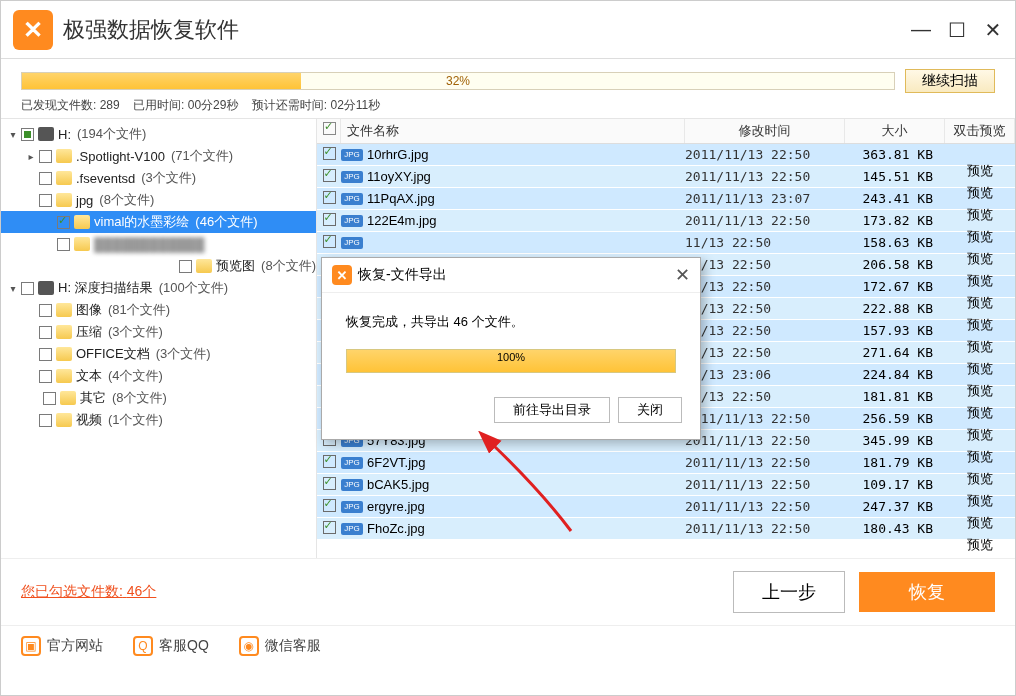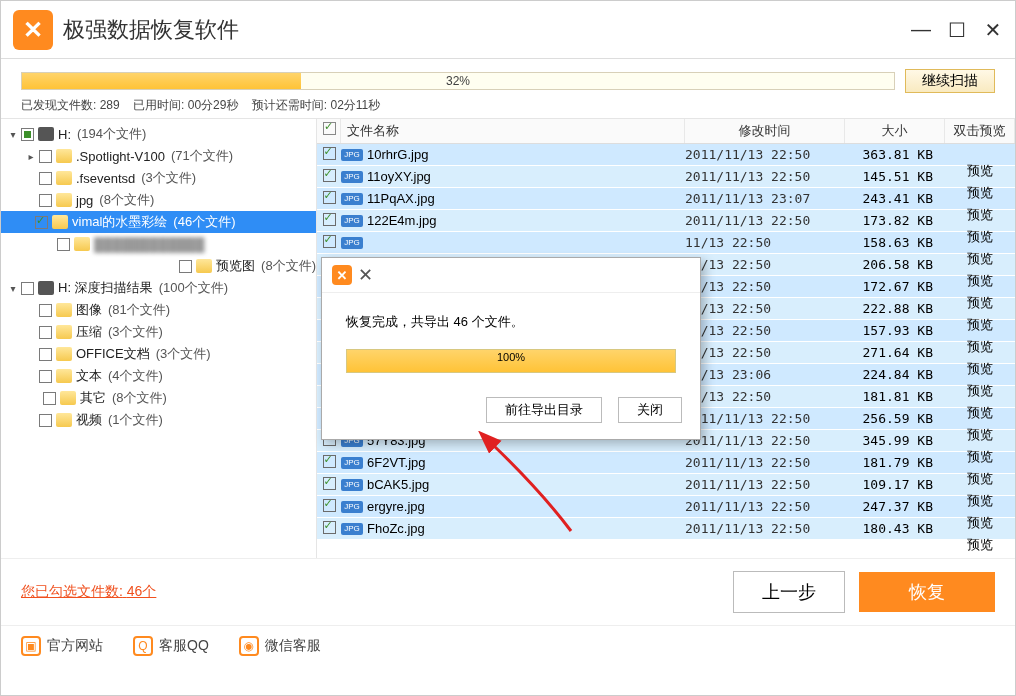--- a/index.html
+++ b/index.html
@@ -9,21 +9,21 @@
 .titlebar { height: 58px; display: flex; align-items: center; padding: 0 12px; border-bottom: 1px solid #ddd; }
 .logo-icon { width: 40px; height: 40px; background: #ff8a1f; border-radius: 6px; display: flex; align-items: center; justify-content: center; color: #fff; font-size: 24px; font-weight: bold; margin-right: 10px; }
 .app-title { font-size: 22px; color: #333; flex: 1; }
 .win-controls { display: flex; gap: 16px; font-size: 20px; color: #333; }
 .win-btn { cursor: pointer; width: 20px; text-align: center; }
 
 .progress-area { padding: 10px 20px 4px; }
 .progress-row { display: flex; align-items: center; gap: 10px; }
 .progress-bar-outer { flex: 1; height: 18px; border: 1px solid #d8d0b8; background: #fffef0; position: relative; }
 .progress-bar-fill { height: 100%; background: linear-gradient(to bottom,#ffd46a,#ffc337); }
-.progress-label { position: absolute; left: 0; right: 0; top: 0; text-align: center; font-size: 12px; line-height: 16px; color: #404040; }
+.progress-label { position: absolute; left: 0; right: 0; top: 0; text-align: center; font-size: 12px; line-height: 16px; color: #a16207; }
 .btn-yellow { border: 1px solid #e0ba5a; background: linear-gradient(to bottom,#fff8e6,#f9eac0); padding: 2px 16px; font-size: 14px; cursor: pointer; }
 .status-line { font-size: 12px; color: #444; margin-top: 4px; }
 
 .main-content { display: flex; height: 440px; border-top: 1px solid #e5e5e5; }
 
 .tree-panel { width: 316px; overflow-y: auto; border-right: 1px solid #e5e5e5; padding: 4px 0; }
 .tree-node { display: flex; align-items: center; font-size: 13px; height: 22px; padding-left: 6px; white-space: nowrap; }
 .tree-toggle { width: 12px; height: 12px; display: inline-flex; align-items: center; justify-content: center; font-size: 10px; color: #555; margin-right: 2px; }
 .tree-cb { width: 13px; height: 13px; border: 1px solid #7a7a7a; margin-right: 4px; display: inline-block; position: relative; }
 .tree-cb.checked::after { content: "✓"; color: #3c8f2a; font-size: 11px; position: absolute; top: -3px; left: 0; }
@@ -68,21 +68,21 @@
 
 .dialog { position: absolute; left: 320px; top: 256px; width: 380px; background: #fff; border: 1px solid #aaa; box-shadow: 4px 4px 10px rgba(0,0,0,0.25); z-index: 10; }
 .dialog-title { display: flex; align-items: center; padding: 6px 10px; border-bottom: 1px solid #eee; }
 .dialog-title .logo-icon.small { width: 20px; height: 20px; font-size: 13px; border-radius: 4px; margin-right: 6px; }
 .dialog-title-text { flex: 1; font-size: 14px; }
 .dialog-close { cursor: pointer; font-size: 18px; color: #555; }
 .dialog-body { padding: 20px 24px 10px; }
 .dialog-msg { font-size: 13px; margin-bottom: 18px; }
 .dialog-progress { height: 24px; border: 1px solid #d8c880; background: linear-gradient(to bottom,#ffd46a,#ffc337); position: relative; }
 .dialog-progress-label { position: absolute; left: 0; right: 0; top: 0; text-align: center; font-size: 11px; line-height: 14px; }
-.dialog-buttons { display: flex; justify-content: flex-end; gap: 16px; padding: 14px 18px 16px; }
+.dialog-buttons { display: flex; justify-content: flex-end; gap: 8px; padding: 14px 18px 16px; }
 .dlg-btn { border: 1px solid #bbb; background: #fff; padding: 3px 18px; font-size: 13px; cursor: pointer; }
 
 .arrow { position: absolute; left: 470px; top: 430px; z-index: 20; pointer-events: none; }
 .arrow svg { width: 110px; height: 110px; }
 
 ::-webkit-scrollbar { width: 16px; }
 ::-webkit-scrollbar-track { background: #f0f0f0; }
 ::-webkit-scrollbar-thumb { background: #c8c8c8; border: 1px solid #aaa; }
 </style>
 </head>
@@ -143,21 +143,21 @@
           <span class="tree-label">.fseventsd</span>
           <span class="tree-count">(3个文件)</span>
         </div>
         <div class="tree-node" style="padding-left: 24px;">
           <span class="tree-toggle"></span>
           <span class="tree-cb "></span>
           <span class="tree-icon folder-ico"></span>
           <span class="tree-label">jpg</span>
           <span class="tree-count">(8个文件)</span>
         </div>
-        <div class="tree-node selected" style="padding-left: 20px;">
+        <div class="tree-node selected" style="padding-left: 42px;">
           <span class="tree-toggle"></span>
           <span class="tree-cb checked"></span>
           <span class="tree-icon folder-ico"></span>
           <span class="tree-label">vimal的水墨彩绘</span>
           <span class="tree-count">(46个文件)</span>
         </div>
         <div class="tree-node blurred" style="padding-left: 42px;">
           <span class="tree-toggle"></span>
           <span class="tree-cb "></span>
           <span class="tree-icon folder-ico"></span>
@@ -434,20 +434,21 @@
     </div>
     <div class="footer-link">
       <span class="fl-icon">◉</span>
       <span>微信客服</span>
     </div>
   </div>
 
   <div class="dialog">
     <div class="dialog-title">
       <div class="logo-icon small">✕</div>
+      <div class="dialog-title-text">恢复-文件导出</div>
       <div class="dialog-close">✕</div>
     </div>
     <div class="dialog-body">
       <div class="dialog-msg">恢复完成，共导出 46 个文件。</div>
       <div class="dialog-progress">
         <div class="dialog-progress-label">100%</div>
       </div>
     </div>
     <div class="dialog-buttons">
       <button class="dlg-btn">前往导出目录</button>

